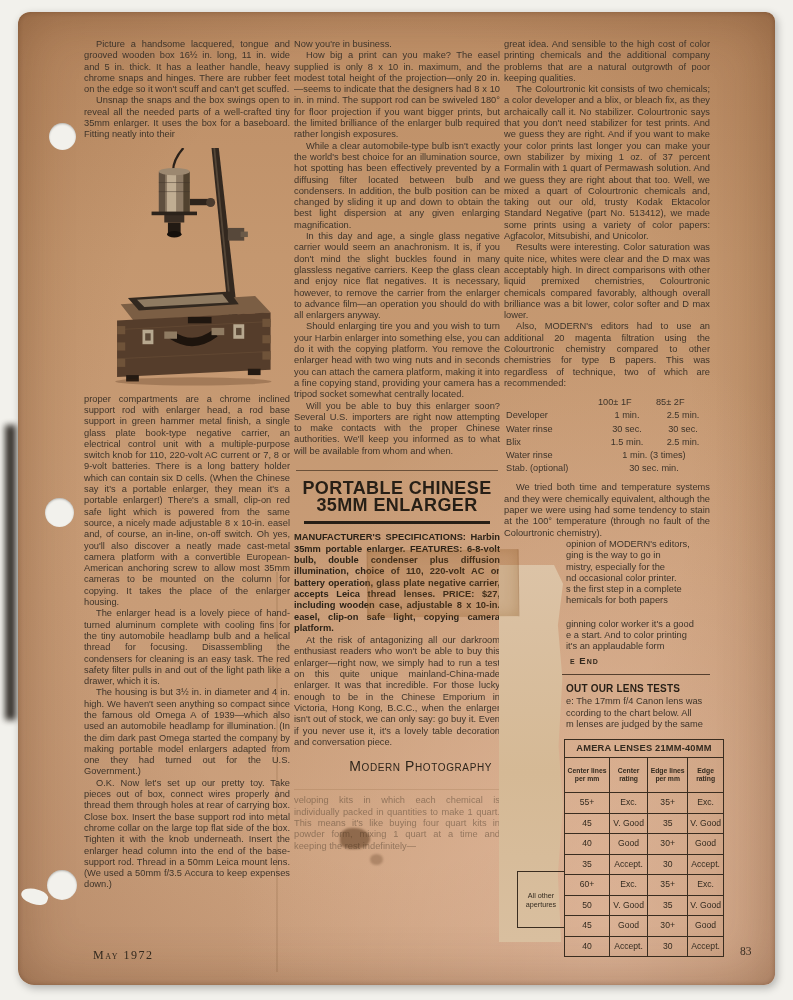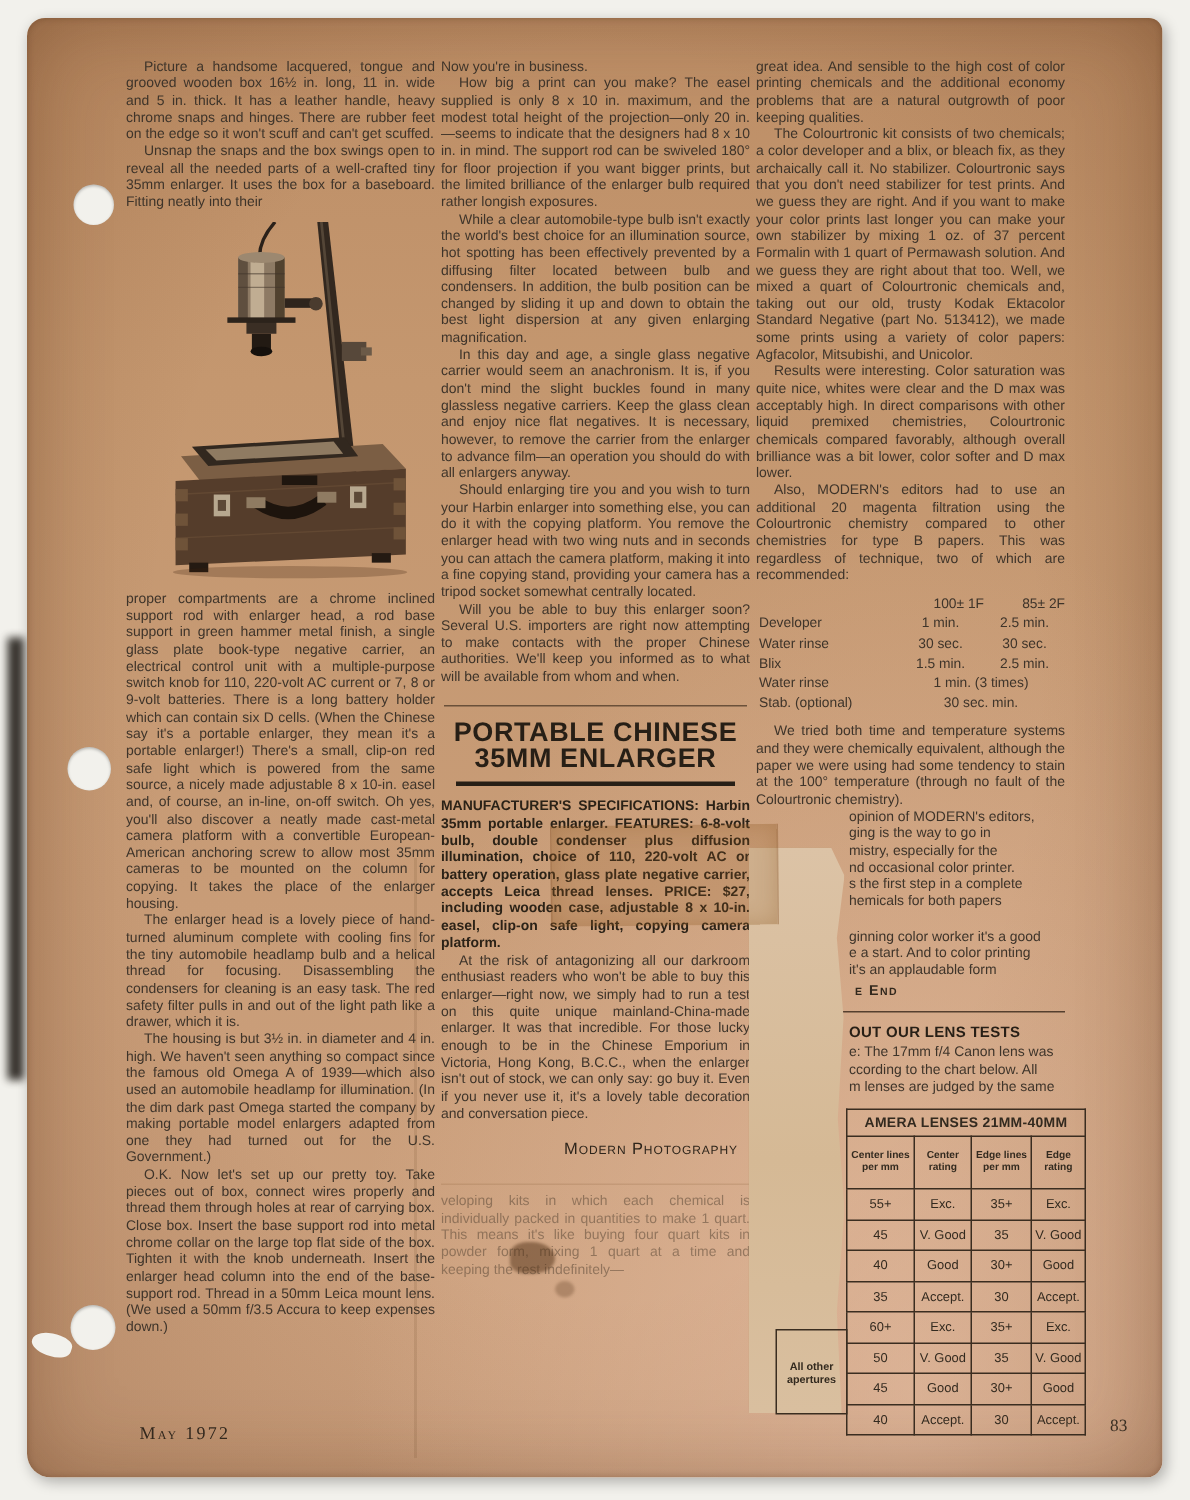--- a/index.html
+++ b/index.html
@@ -24,45 +24,45 @@
   .indent{text-indent:12px;}
   .photo{margin:7px 0 8px 0;height:238px;}
   .photo svg{display:block;}
   .specbox{margin-top:13px;}
   .rule-thin{height:1px;background:rgba(75,55,38,.75);margin:0 2px 9px 2px;}
   .spec-title{font-weight:700;font-size:18px;line-height:17.5px;text-align:center;
        letter-spacing:.4px;color:#271f16;}
   .rule-thick{height:3.5px;background:#271f16;margin:6px 10px 8px 10px;}
   .bold-spec{font-weight:700;color:#2b2217;margin-bottom:1px;}
   .signature{margin-top:13px;padding-right:8px;text-align:right;font-variant:small-caps;
-       font-size:11px;letter-spacing:.6px;color:#2e251b;}
+       font-size:14px;letter-spacing:.6px;color:#2e251b;}
   .faded{margin-top:17px;color:#5d4a38;opacity:.55;border-top:1px solid rgba(120,80,40,.3);
        padding-top:5px;}
   .dev-table{display:grid;grid-template-columns:92px 58px 54px;margin:7px 0 7px 2px;
        line-height:13.2px;font-size:9.2px;}
-  .dt-h{text-align:right;}
+  .dt-h{text-align:left;}
   .dt-v{text-align:center;}
   .dt-span{grid-column:2/4;text-align:center;}
   .frag{margin-left:62px;text-align:left;}
   .gap{height:12px;}
   .the-end{margin-left:66px;font-variant:small-caps;font-weight:700;font-size:9.5px;
        letter-spacing:1px;color:#32281d;margin-top:2px;}
   .rule-col{height:1.2px;background:rgba(62,45,30,.85);margin:8px 0 8px 0;}
   .lens-heading{font-weight:700;font-size:10px;letter-spacing:.2px;color:#271f16;
        margin-left:62px;margin-bottom:2px;text-align:left;}
   .lens-wrap{position:relative;margin:9px 0 0 60px;width:160px;z-index:3;}
   table.lens{border-collapse:collapse;width:160px;}
   table.lens td,table.lens th{border:1px solid #3a2d20;color:#332a1f;padding:1px 1px;}
   .lt-title{font-weight:700;font-size:9.3px;text-align:center;letter-spacing:.2px;height:15px;
        color:#271f16;}
   table.lens th{font-size:6.8px;font-weight:700;line-height:1.15;text-align:center;height:32px;}
   table.lens td.v{font-size:8.6px;text-align:center;height:17.5px;}
-  .side-label{position:absolute;left:-47px;top:147px;width:46px;height:55px;
+  .side-label{position:absolute;left:-47px;top:132px;width:46px;height:55px;
        border:1px solid #3a2d20;display:flex;align-items:center;justify-content:center;
-       text-align:center;font-size:7.2px;font-weight:700;line-height:1.25;color:#332a1f;}
+       text-align:center;font-size:7.2px;font-weight:400;line-height:1.25;color:#332a1f;}
   .footer-date{position:absolute;left:75px;top:936px;font-family:"Liberation Serif",serif;
        font-variant:small-caps;font-size:12px;letter-spacing:1.5px;color:#33291e;}
   .page-number{position:absolute;left:722px;top:933px;font-family:"Liberation Serif",serif;
        font-size:11.5px;color:#3a2f23;}
   .patch{position:absolute;left:481px;top:553px;width:64px;height:377px;z-index:2;
        background:linear-gradient(180deg,#dcc3a6,#d5b995 55%,#d9bf9f);
        clip-path:polygon(0 0,86% 0,100% 5%,92% 16%,99% 30%,93% 48%,100% 64%,92% 82%,97% 100%,0 100%);
        box-shadow:0 0 7px rgba(120,75,35,.45);}
   .tape{position:absolute;left:349px;top:538px;width:150px;height:67px;z-index:4;
        background:rgba(148,94,42,.20);
@@ -159,21 +159,21 @@
       <div class="rule-thick"></div>
       <p class="para bold-spec">MANUFACTURER'S SPECIFICATIONS: Harbin 35mm portable enlarger. FEATURES: 6-8-volt bulb, double condenser plus diffusion illumination, choice of 110, 220-volt AC or battery operation, glass plate negative carrier, accepts Leica thread lenses. PRICE: $27, including wooden case, adjustable 8 x 10-in. easel, clip-on safe light, copying camera platform.</p>
       <p class="para indent">At the risk of antagonizing all our darkroom enthusiast readers who won't be able to buy this enlarger—right now, we simply had to run a test on this quite unique mainland-China-made enlarger. It was that incredible. For those lucky enough to be in the Chinese Emporium in Victoria, Hong Kong, B.C.C., when the enlarger isn't out of stock, we can only say: go buy it. Even if you never use it, it's a lovely table decoration and conversation piece.</p>
       <div class="signature">Modern Photography</div>
     </div>
 
     <p class="para faded">veloping kits in which each chemical is individually packed in quantities to make 1 quart. This means it's like buying four quart kits in powder form, mixing 1 quart at a time and keeping the rest indefinitely—</p>
   </div>
 
   <div class="col col3">
-    <p class="para">great idea. And sensible to the high cost of color printing chemicals and the additional economy problems that are a natural outgrowth of poor keeping qualities.</p>
+    <p class="para">great idea. And sensible to the high cost of color printing chemicals and the additional company problems that are a natural outgrowth of poor keeping qualities.</p>
     <p class="para indent">The Colourtronic kit consists of two chemicals; a color developer and a blix, or bleach fix, as they archaically call it. No stabilizer. Colourtronic says that you don't need stabilizer for test prints. And we guess they are right. And if you want to make your color prints last longer you can make your own stabilizer by mixing 1 oz. of 37 percent Formalin with 1 quart of Permawash solution. And we guess they are right about that too. Well, we mixed a quart of Colourtronic chemicals and, taking out our old, trusty Kodak Ektacolor Standard Negative (part No. 513412), we made some prints using a variety of color papers: Agfacolor, Mitsubishi, and Unicolor.</p>
     <p class="para indent">Results were interesting. Color saturation was quite nice, whites were clear and the D max was acceptably high. In direct comparisons with other liquid premixed chemistries, Colourtronic chemicals compared favorably, although overall brilliance was a bit lower, color softer and D max lower.</p>
     <p class="para indent">Also, MODERN's editors had to use an additional 20 magenta filtration using the Colourtronic chemistry compared to other chemistries for type B papers. This was regardless of technique, two of which are recommended:</p>
 
     <div class="dev-table">
       <div></div>
       <div class="dt-h">100± 1F</div>
       <div class="dt-h">85± 2F</div>
 
       <div>Developer</div>

